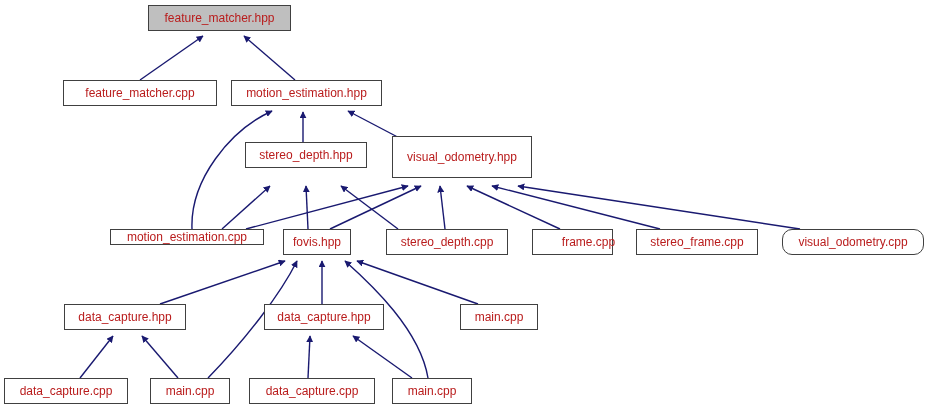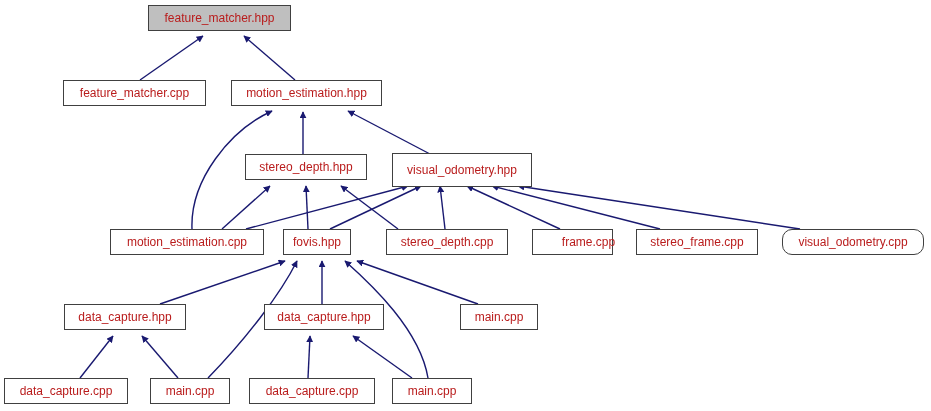--- a/index.html
+++ b/index.html
@@ -67,33 +67,33 @@
         <path d="M 80 378 L 113 336" marker-end="url(#arrow)"></path>
         <path d="M 178 378 L 142 336" marker-end="url(#arrow)"></path>
         <path d="M 308 378 L 310 336" marker-end="url(#arrow)"></path>
         <path d="M 412 378 L 353 336" marker-end="url(#arrow)"></path>
       </g>
   </svg>
   <div id="node-layer">
       <div class="node root" style="left: 148px; top: 5px; width: 143px; height: 26px;">
         <span class="lbl">feature_matcher.hpp</span>
       </div>
-      <div class="node" style="left: 63px; top: 80px; width: 143px; height: 26px;">
+      <div class="node" style="left: 63px; top: 80px; width: 154px; height: 26px;">
         <span class="lbl">feature_matcher.cpp</span>
       </div>
       <div class="node" style="left: 231px; top: 80px; width: 151px; height: 26px;">
         <span class="lbl">motion_estimation.hpp</span>
       </div>
-      <div class="node" style="left: 245px; top: 154px; width: 122px; height: 26px;">
+      <div class="node" style="left: 245px; top: 142px; width: 122px; height: 26px;">
         <span class="lbl">stereo_depth.hpp</span>
       </div>
-      <div class="node" style="left: 392px; top: 153px; width: 140px; height: 34px;">
+      <div class="node" style="left: 392px; top: 136px; width: 140px; height: 42px;">
         <span class="lbl">visual_odometry.hpp</span>
       </div>
-      <div class="node" style="left: 110px; top: 229px; width: 154px; height: 26px;">
+      <div class="node" style="left: 110px; top: 229px; width: 154px; height: 16px;">
         <span class="lbl">motion_estimation.cpp</span>
       </div>
       <div class="node" style="left: 283px; top: 229px; width: 68px; height: 26px;">
         <span class="lbl">fovis.hpp</span>
       </div>
       <div class="node" style="left: 386px; top: 229px; width: 122px; height: 26px; justify-content: center;">
         <span class="lbl">stereo_depth.cpp</span>
       </div>
       <div class="node" style="left: 532px; top: 229px; width: 81px; height: 26px; padding-left: 32px;">
         <span class="lbl">frame.cpp</span>

